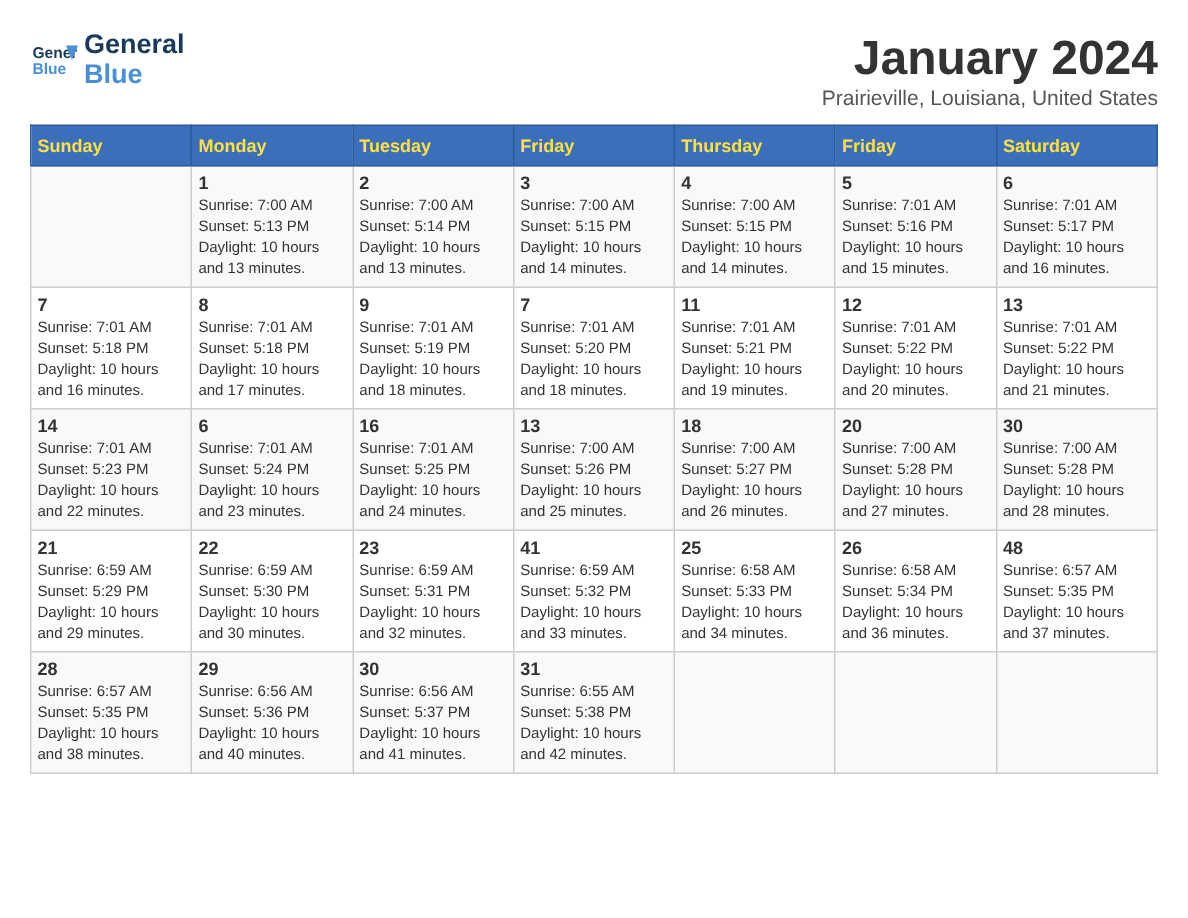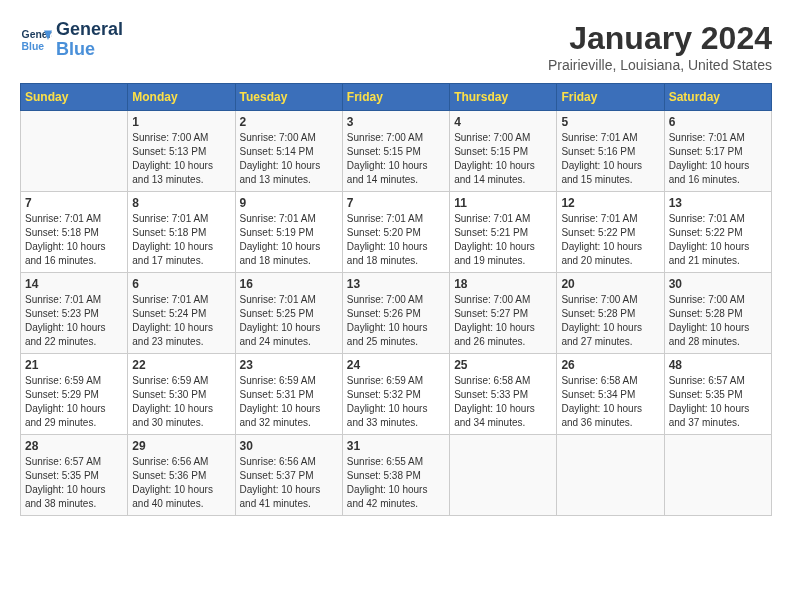--- a/index.html
+++ b/index.html
@@ -263,21 +263,21 @@
           Sunrise: 6:59 AM<br>Sunset: 5:30 PM<br>Daylight: 10 hours and 30 minutes.
         </div>
         </td>
         <td>
           <span class="day-num">23</span>
         <div class="day-info">
           Sunrise: 6:59 AM<br>Sunset: 5:31 PM<br>Daylight: 10 hours and 32 minutes.
         </div>
         </td>
         <td>
-          <span class="day-num">24</span>
+          <span class="day-num">41</span>
         <div class="day-info">
           Sunrise: 6:59 AM<br>Sunset: 5:32 PM<br>Daylight: 10 hours and 33 minutes.
         </div>
         </td>
         <td>
           <span class="day-num">25</span>
         <div class="day-info">
           Sunrise: 6:58 AM<br>Sunset: 5:33 PM<br>Daylight: 10 hours and 34 minutes.
         </div>
         </td>

